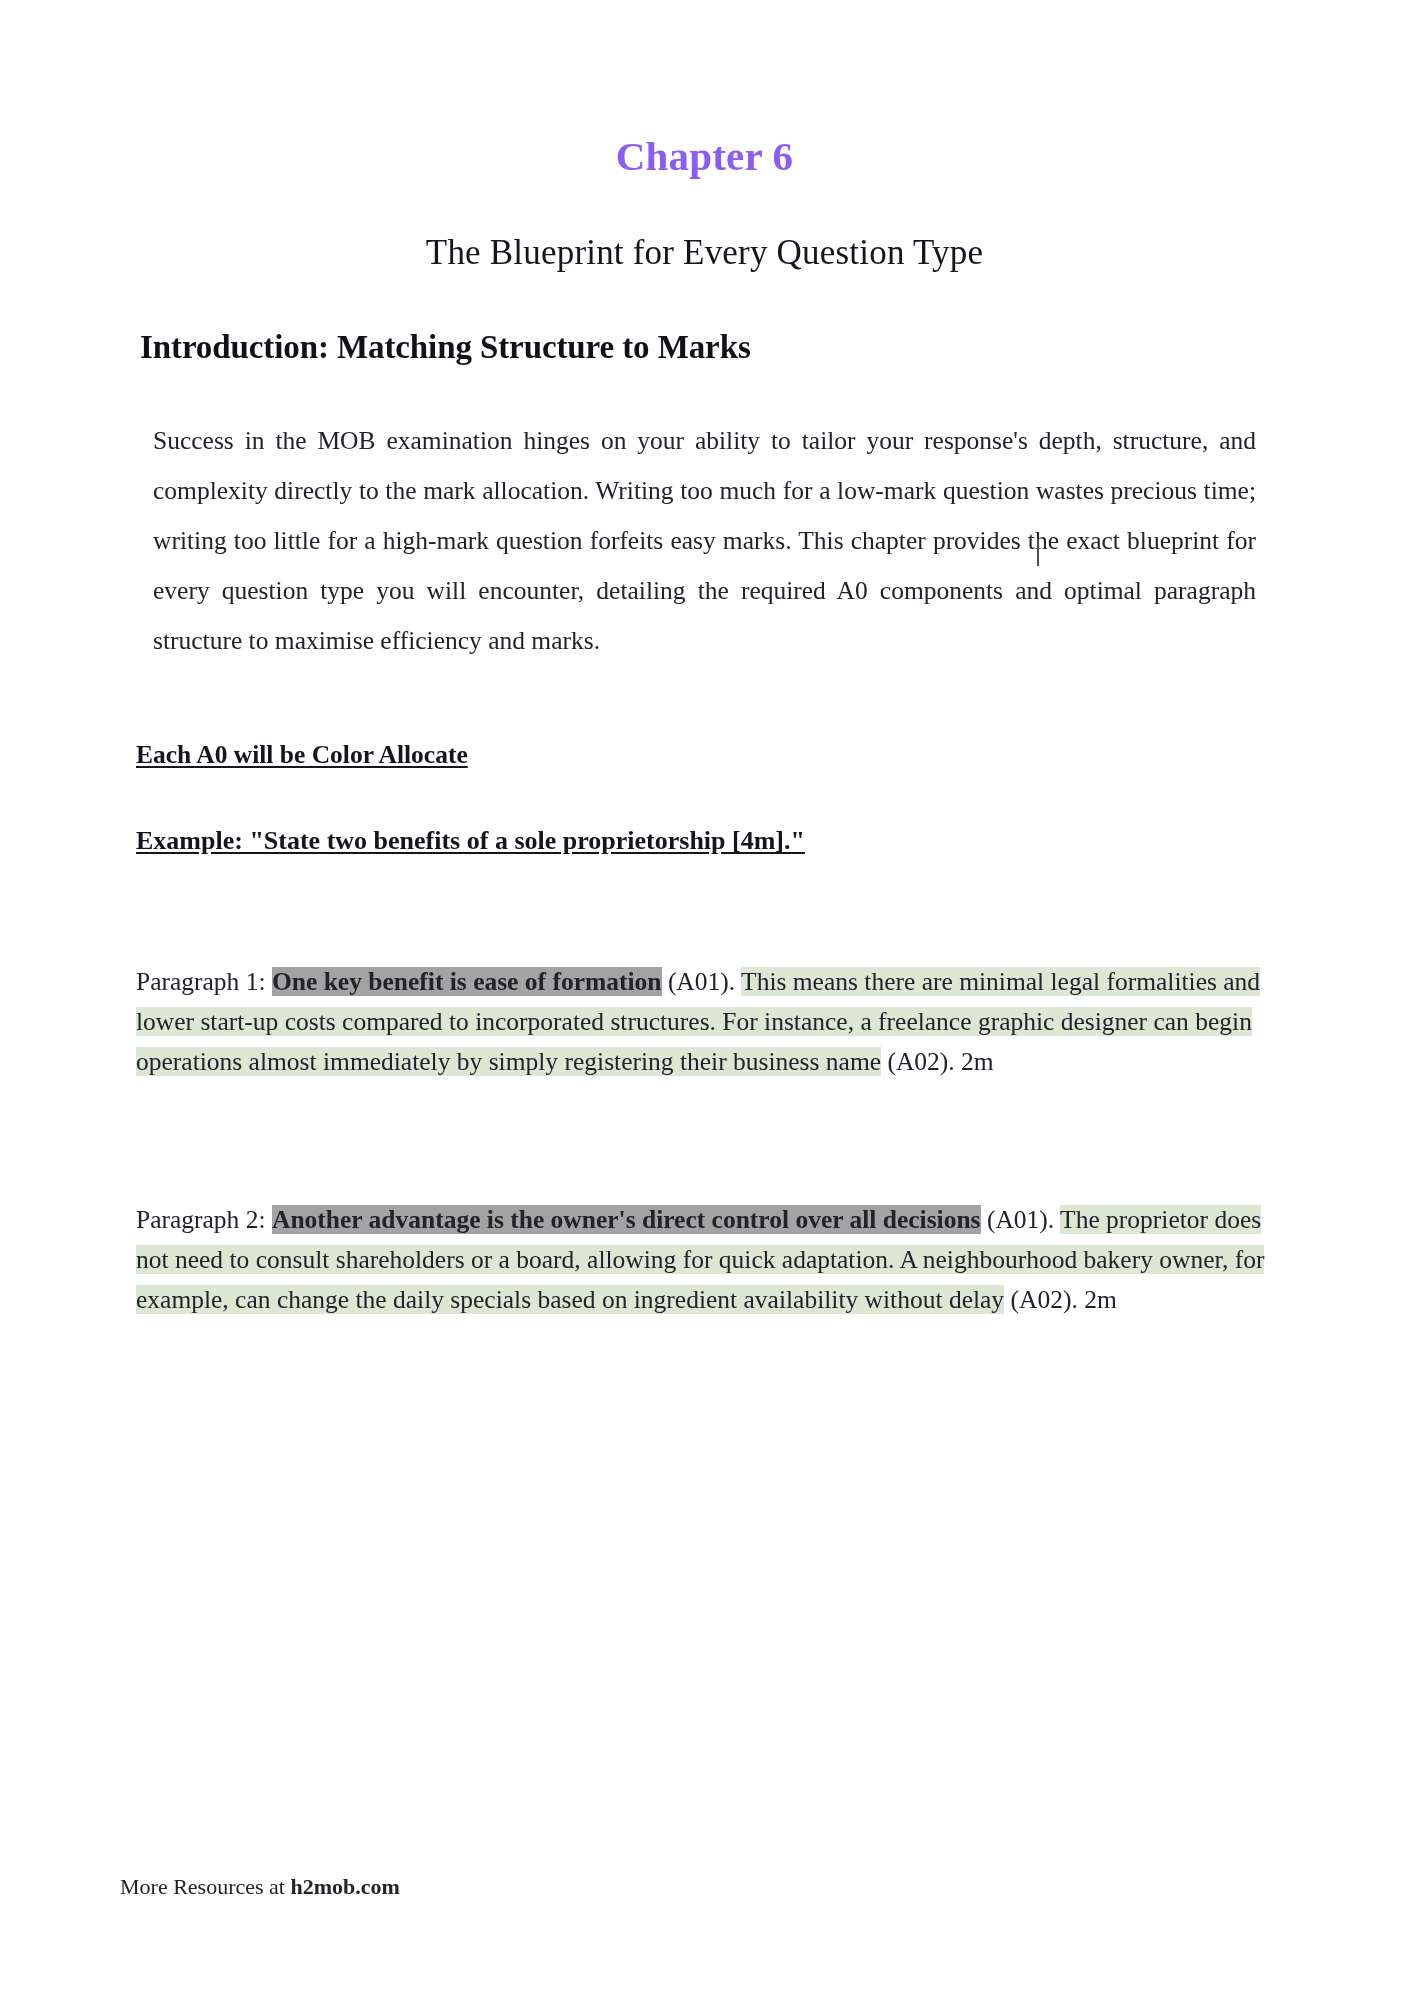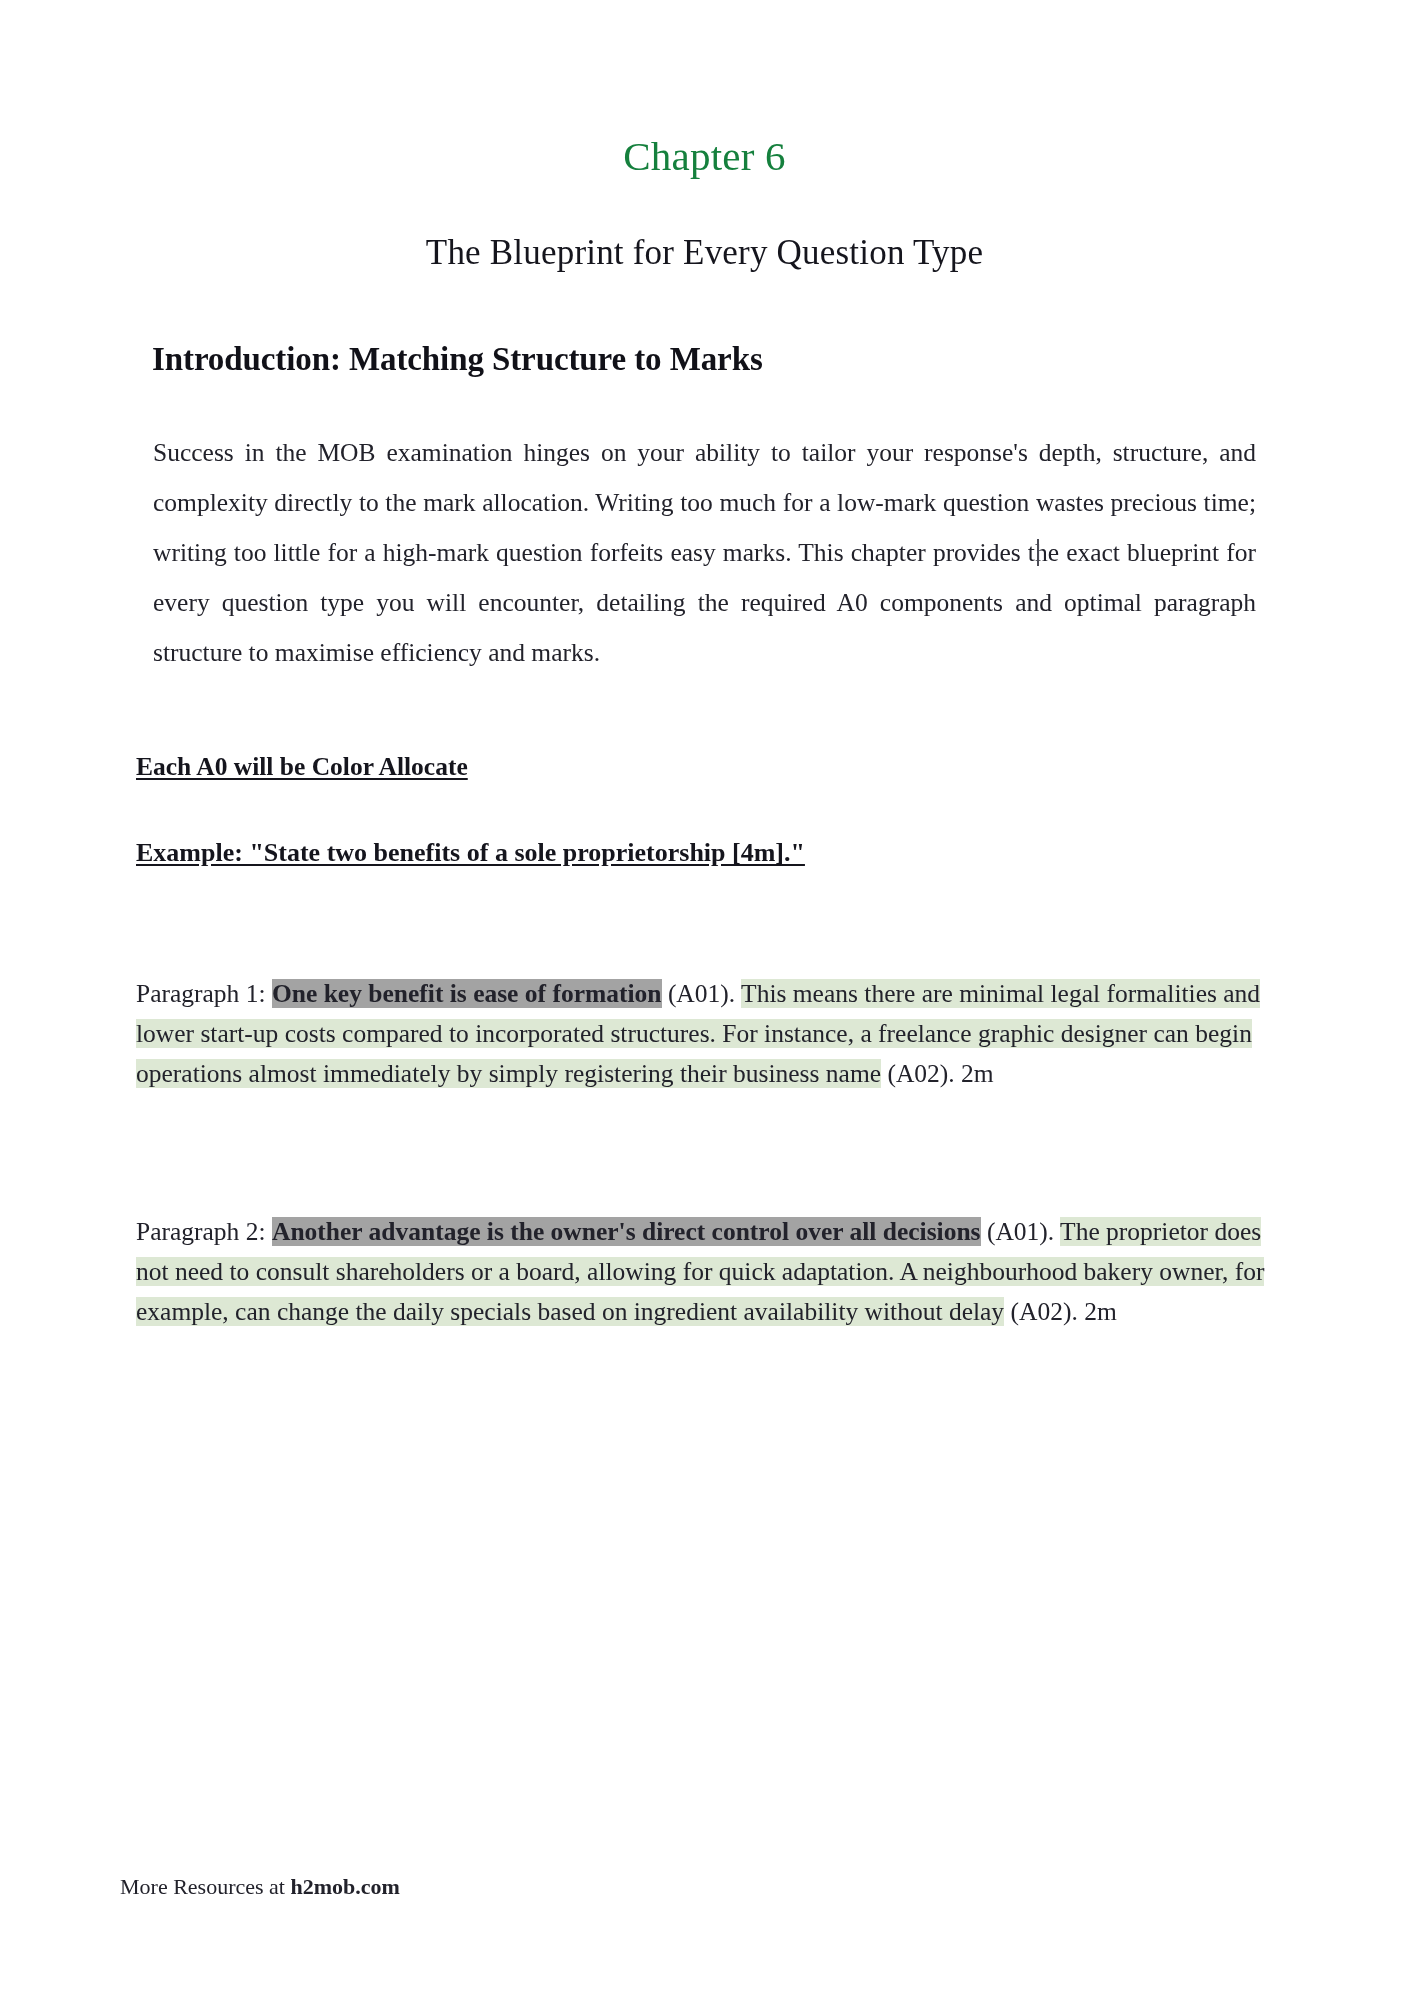--- a/index.html
+++ b/index.html
@@ -24,42 +24,42 @@
     position: absolute;
     left: 136px;
     top: 0;
     width: 1137px;
   }
 
   
   .chapter-number {
     text-align: center;
     font-size: 41px;
-    font-weight: 400;
+    font-weight: 700;
     letter-spacing: 0.2px;
     margin: 0;
     padding-top: 132px;
-    color: #15803d;
+    color: #8b5cf6;
   }
 
   .chapter-title {
     text-align: center;
     font-size: 35px;
     font-weight: 400;
     letter-spacing: 0.2px;
     margin: 0;
     padding-top: 53px;
     color: #15151d;
   }
 
   .h2 {
     font-size: 33px;
     font-weight: bold;
     letter-spacing: -0.1px;
-    margin: 16px;
+    margin: 4px;
     padding-top: 52px;
     color: #111118;
   }
 
   .h2.spaced-top {
     padding-top: 114px;
   }
 
   
   .para {

